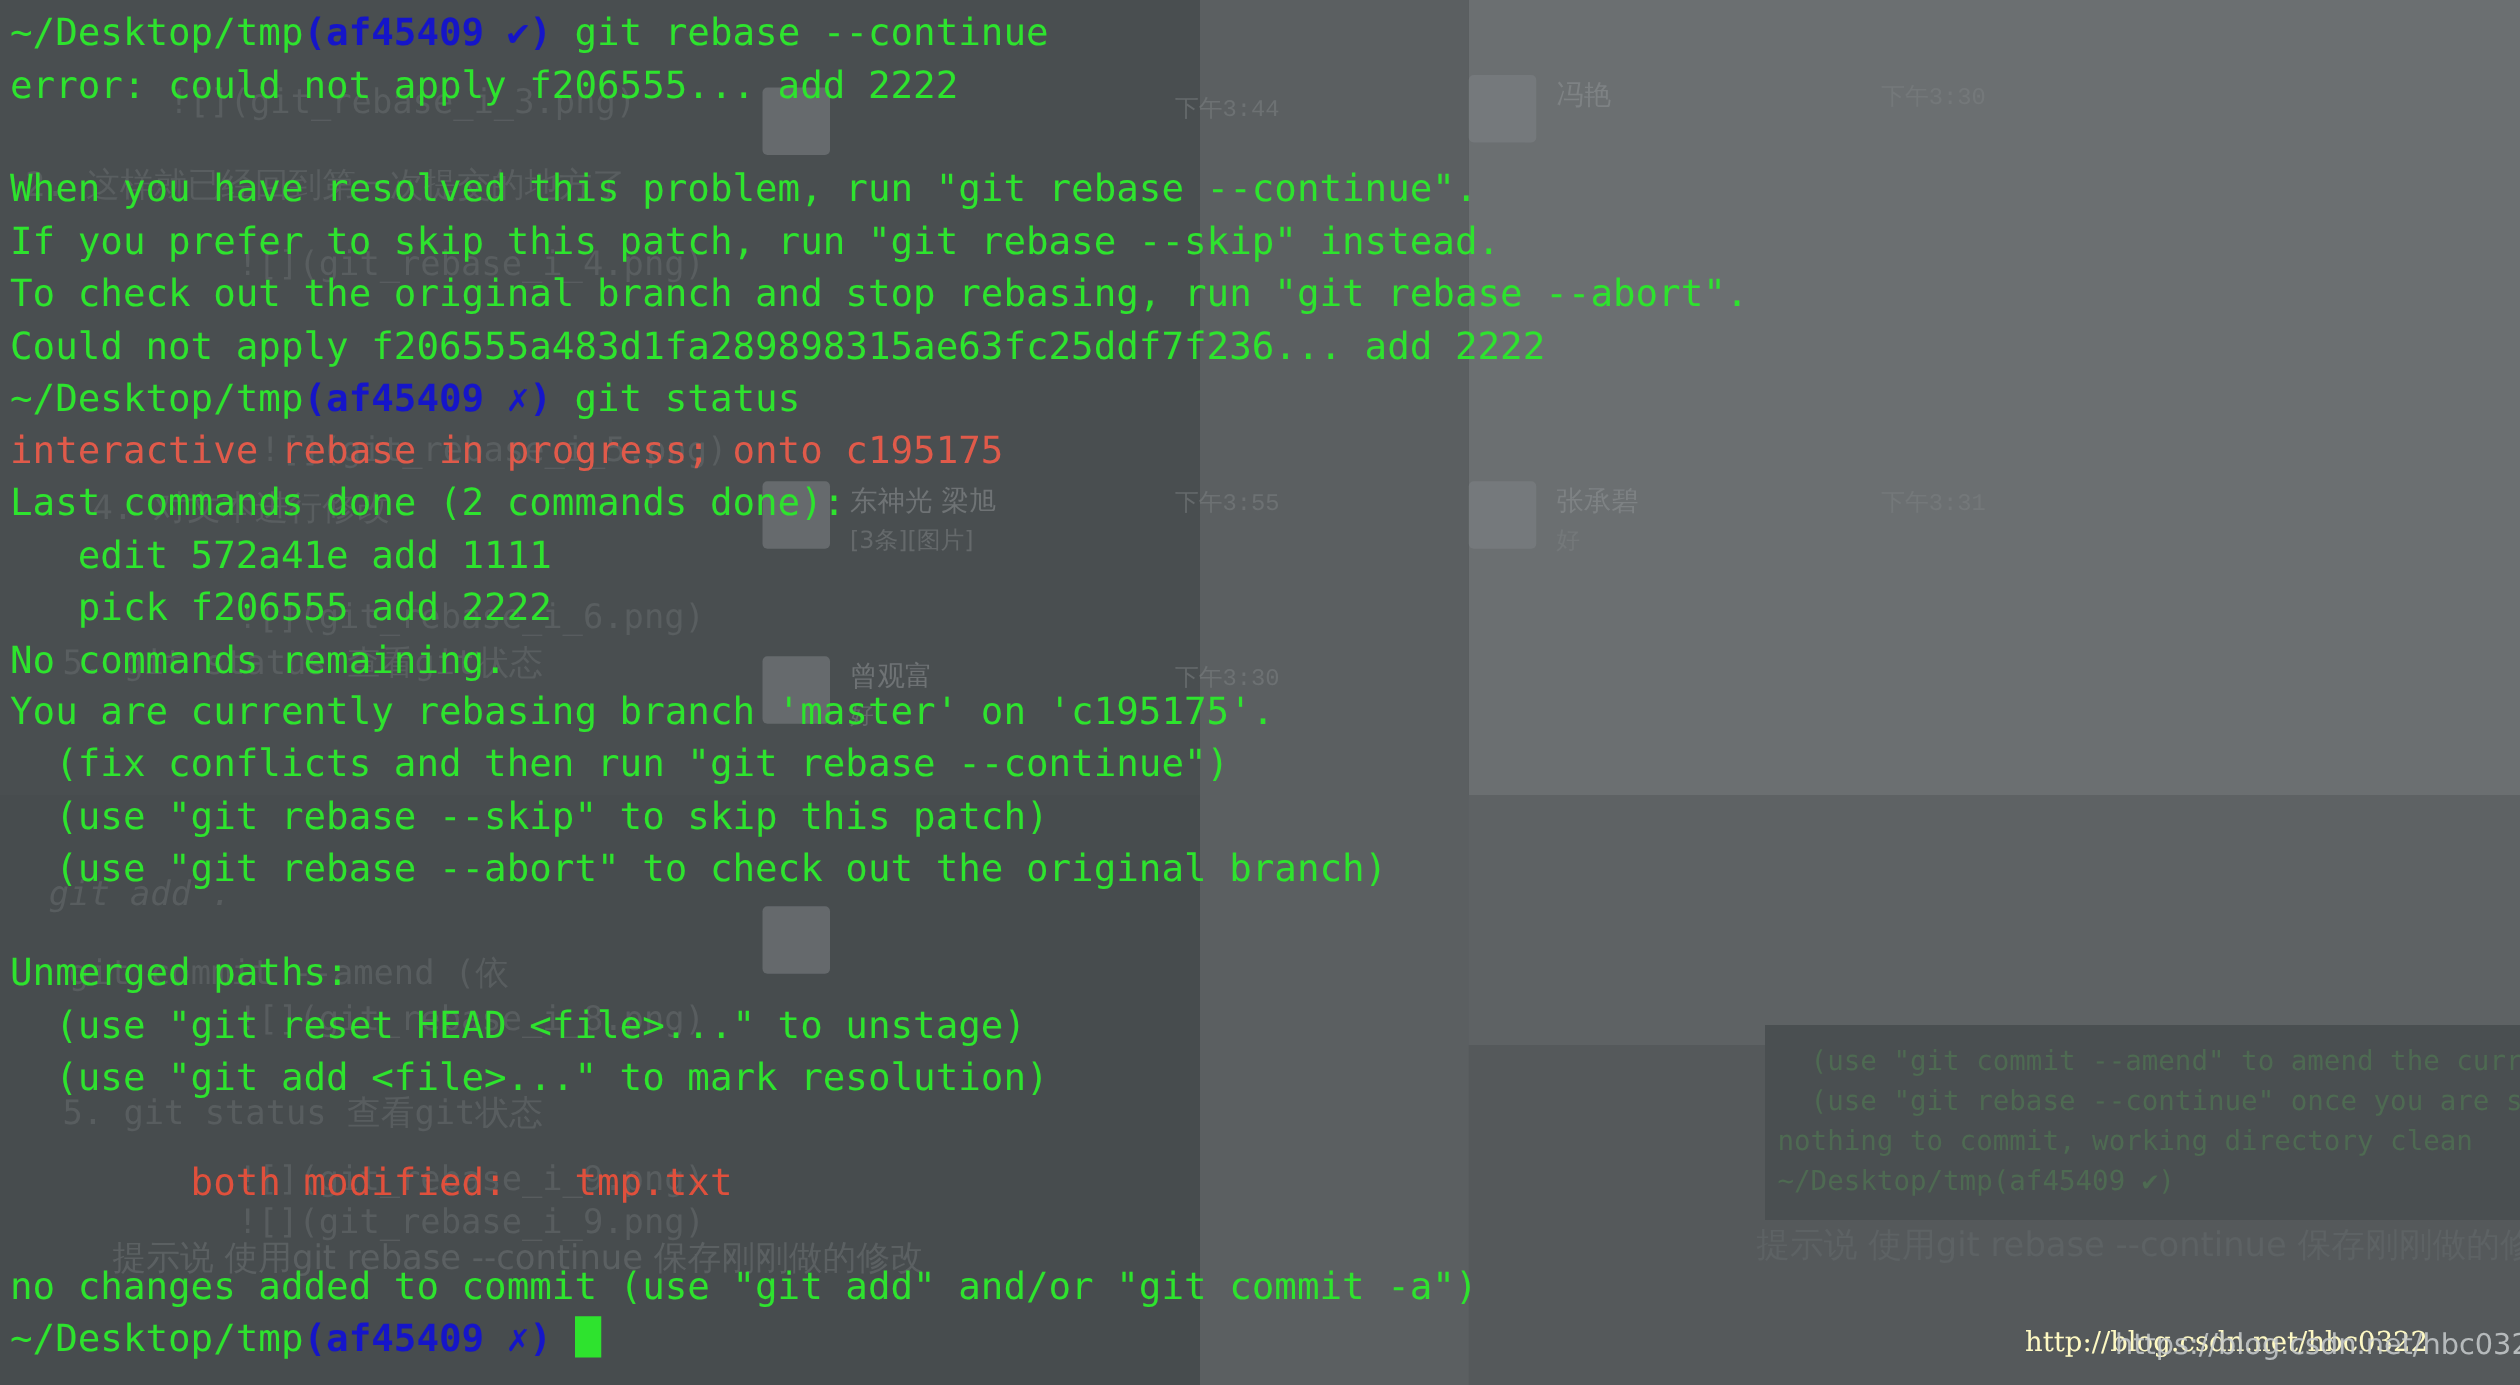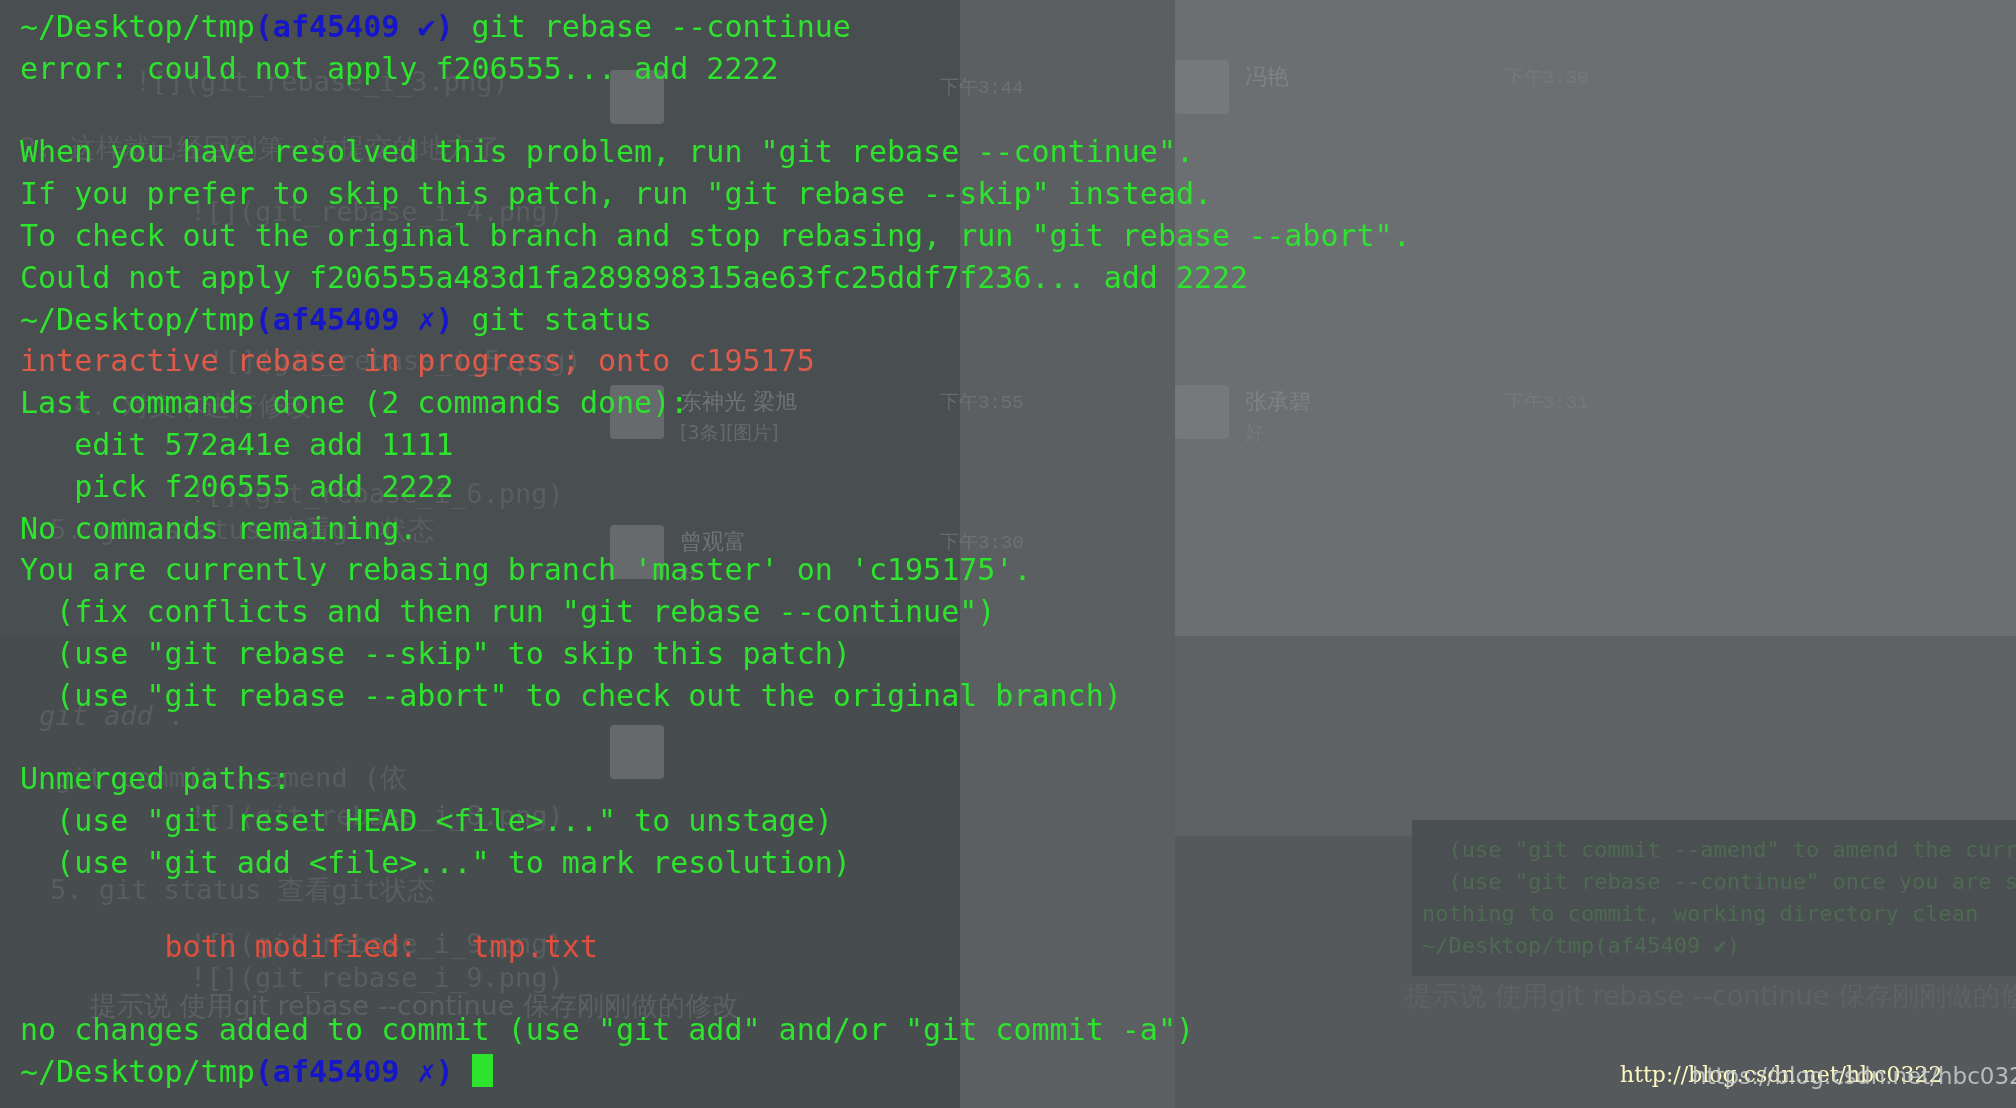--- a/index.html
+++ b/index.html
@@ -77,21 +77,21 @@
     white-space: pre;
     padding: 14px 10px;
     font-family: "DejaVu Sans Mono", "Liberation Mono", monospace;
   }
 
   
   .term {
     position: absolute;
     left: 0; top: 0;
     width: 2016px;
-    padding: 6px 0 0 20px;
+    padding: 6px 0 0 8px;
     box-sizing: border-box;
     font-size: 30px;
     line-height: 41.8px;
     letter-spacing: 0px;
     white-space: pre;
   }
   .term .line { height: 41.8px; }
   .g  { color: #2ee32e; }           
   .bl { color: #1515c9; font-weight: bold; }  
   .rd { color: #e05a4a; }           

